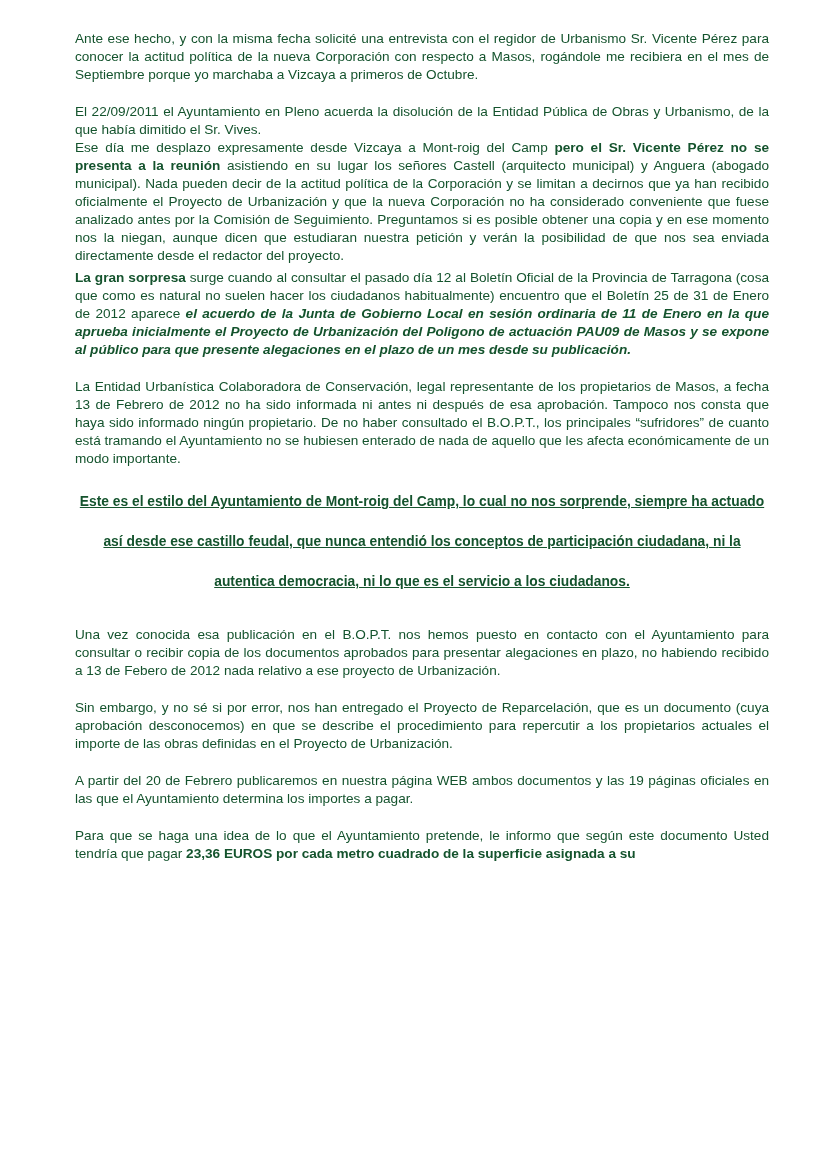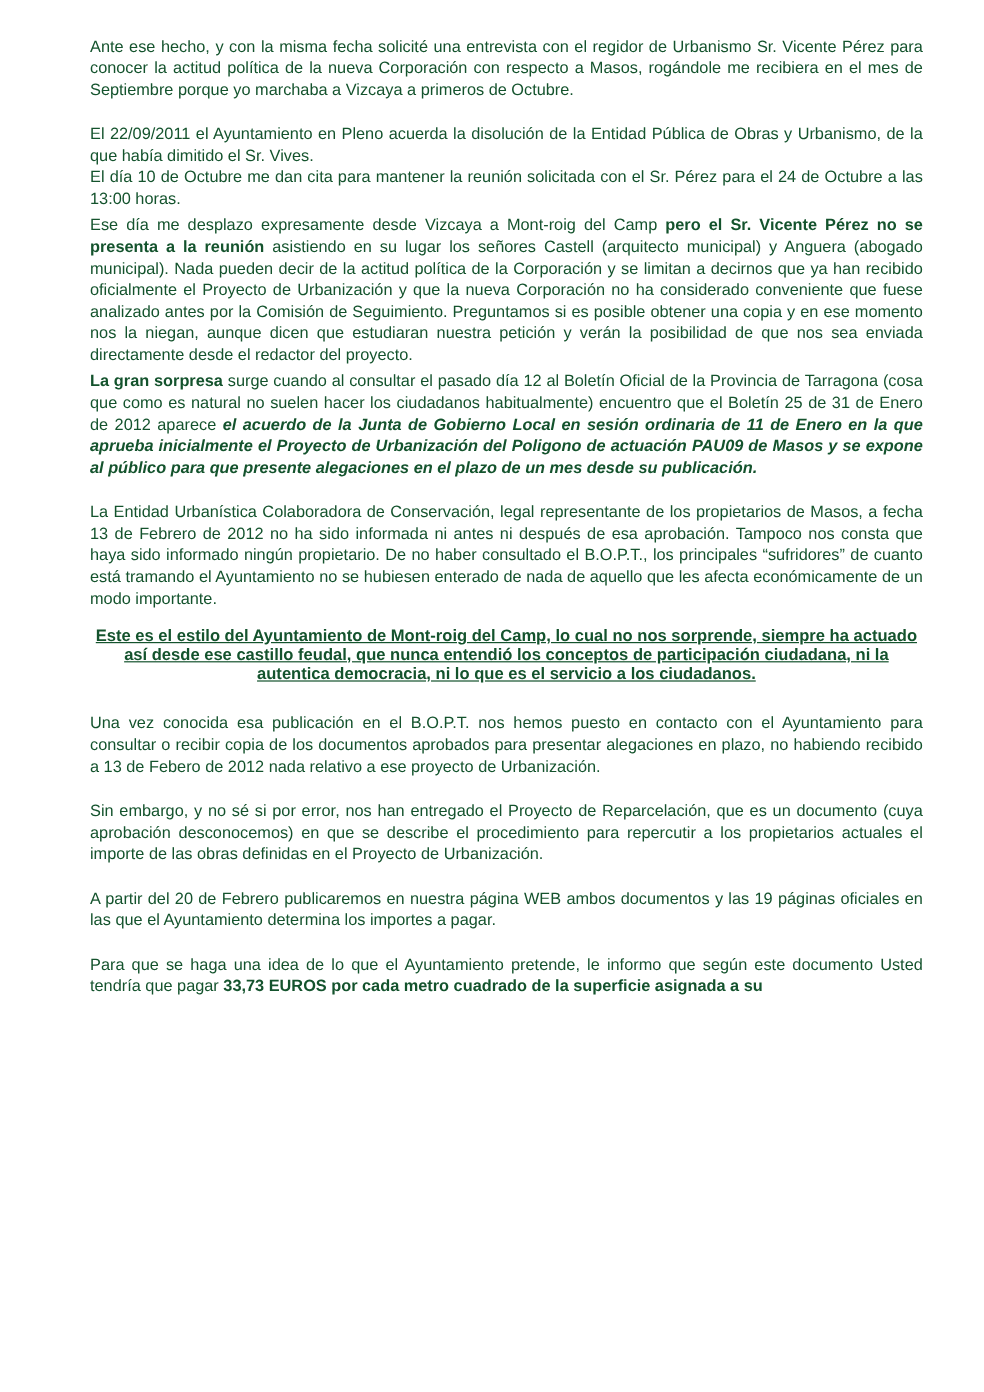--- a/index.html
+++ b/index.html
@@ -8,31 +8,30 @@
     position: absolute; left: 75px; top: 30px; width: 694px;
     font-family: "Liberation Sans", sans-serif;
     font-size: 13.6px; line-height: 18px; color: #14532d;
     text-align: justify;
   }
   .page p { margin: 0; }
   .b { font-weight: bold; }
   .bi { font-weight: bold; font-style: italic; }
   .center-u {
     text-align: center; font-weight: bold; text-decoration: underline;
-    line-height: 16px; font-size: 13.8px;
+    line-height: 40px; font-size: 13.8px;
   }
 </style>
 </head>
 <body>
 
 <div class="page">
   <p id="p1" style="margin-bottom:19px"><span>Ante ese hecho, y con la misma fecha solicité una entrevista con el regidor de Urbanismo Sr. Vicente Pérez para conocer la actitud política de la nueva Corporación con respecto a Masos, rogándole me recibiera en el mes de Septiembre porque yo marchaba a Vizcaya a primeros de Octubre.</span></p>
   <p id="p2" style=""><span>El 22/09/2011 el Ayuntamiento en Pleno acuerda la disolución de la Entidad Pública de Obras y Urbanismo, de la que había dimitido el Sr. Vives.</span></p>
-  <p id="p3" style="margin-bottom:4px"><span>El día 10 de Octubre me dan cita para mantener la reunión solicitada con el Sr. Pérez para el 24 de Octubre a las 13:00 horas.</span></p>
   <p id="p4" style="margin-bottom:4px"><span>Ese día me desplazo expresamente desde Vizcaya a Mont-roig del Camp </span><span class="b">pero el Sr. Vicente Pérez no se presenta a la reunión</span><span> asistiendo en su lugar los señores Castell (arquitecto municipal) y Anguera (abogado municipal). Nada pueden decir de la actitud política de la Corporación y se limitan a decirnos que ya han recibido oficialmente el Proyecto de Urbanización y que la nueva Corporación no ha considerado conveniente que fuese analizado antes por la Comisión de Seguimiento. Preguntamos si es posible obtener una copia y en ese momento nos la niegan, aunque dicen que estudiaran nuestra petición y verán la posibilidad de que nos sea enviada directamente desde el redactor del proyecto.</span></p>
   <p id="p6" style="margin-bottom:19px"><span class="b">La gran sorpresa</span><span> surge cuando al consultar el pasado día 12 al Boletín Oficial de la Provincia de Tarragona (cosa que como es natural no suelen hacer los ciudadanos habitualmente) encuentro que el Boletín 25 de 31 de Enero de 2012 aparece </span><span class="bi">el acuerdo de la Junta de Gobierno Local en sesión ordinaria de 11 de Enero en la que aprueba inicialmente el Proyecto de Urbanización del Poligono de actuación PAU09 de Masos y se expone al público para que presente alegaciones en el plazo de un mes desde su publicación.</span></p>
   <p id="p7" style="margin-bottom:14px"><span>La Entidad Urbanística Colaboradora de Conservación, legal representante de los propietarios de Masos, a fecha 13 de Febrero de 2012 no ha sido informada ni antes ni después de esa aprobación. Tampoco nos consta que haya sido informado ningún propietario. De no haber consultado el B.O.P.T., los principales “sufridores” de cuanto está tramando el Ayuntamiento no se hubiesen enterado de nada de aquello que les afecta económicamente de un modo importante.</span></p>
   <p id="p8" class="center-u" style="margin-bottom:24px"><span>Este es el estilo del Ayuntamiento de Mont-roig del Camp, lo cual no nos sorprende, siempre ha actuado así desde ese castillo feudal, que nunca entendió los conceptos de participación ciudadana,  ni la autentica democracia, ni lo que es el servicio a los ciudadanos.</span></p>
   <p id="p9" style="margin-bottom:19px"><span>Una vez conocida esa publicación en el B.O.P.T. nos hemos puesto en contacto con el Ayuntamiento para consultar o recibir copia de los documentos aprobados para presentar alegaciones en plazo, no habiendo recibido a 13 de Febero de 2012 nada relativo a ese proyecto de Urbanización.</span></p>
   <p id="p10" style="margin-bottom:19px"><span>Sin embargo, y no sé si por error, nos han entregado el Proyecto de Reparcelación, que es un documento (cuya aprobación desconocemos) en que se describe el procedimiento para repercutir a los propietarios actuales el importe de las obras definidas en el Proyecto de Urbanización.</span></p>
   <p id="p12" style="margin-bottom:19px"><span>A partir del 20 de Febrero publicaremos en nuestra página WEB ambos documentos y las 19 páginas oficiales en las que el Ayuntamiento determina los importes a pagar.</span></p>
-  <p id="p13"><span>Para que se haga una idea de lo que el Ayuntamiento pretende, le informo que según este documento Usted tendría que pagar </span><span class="b">33,73 EUROS por cada metro cuadrado de la superficie asignada a su</span></p>
+  <p id="p13"><span>Para que se haga una idea de lo que el Ayuntamiento pretende, le informo que según este documento Usted tendría que pagar </span><span class="b">23,36 EUROS por cada metro cuadrado de la superficie asignada a su</span></p>
 </div>
 
 </body></html>

